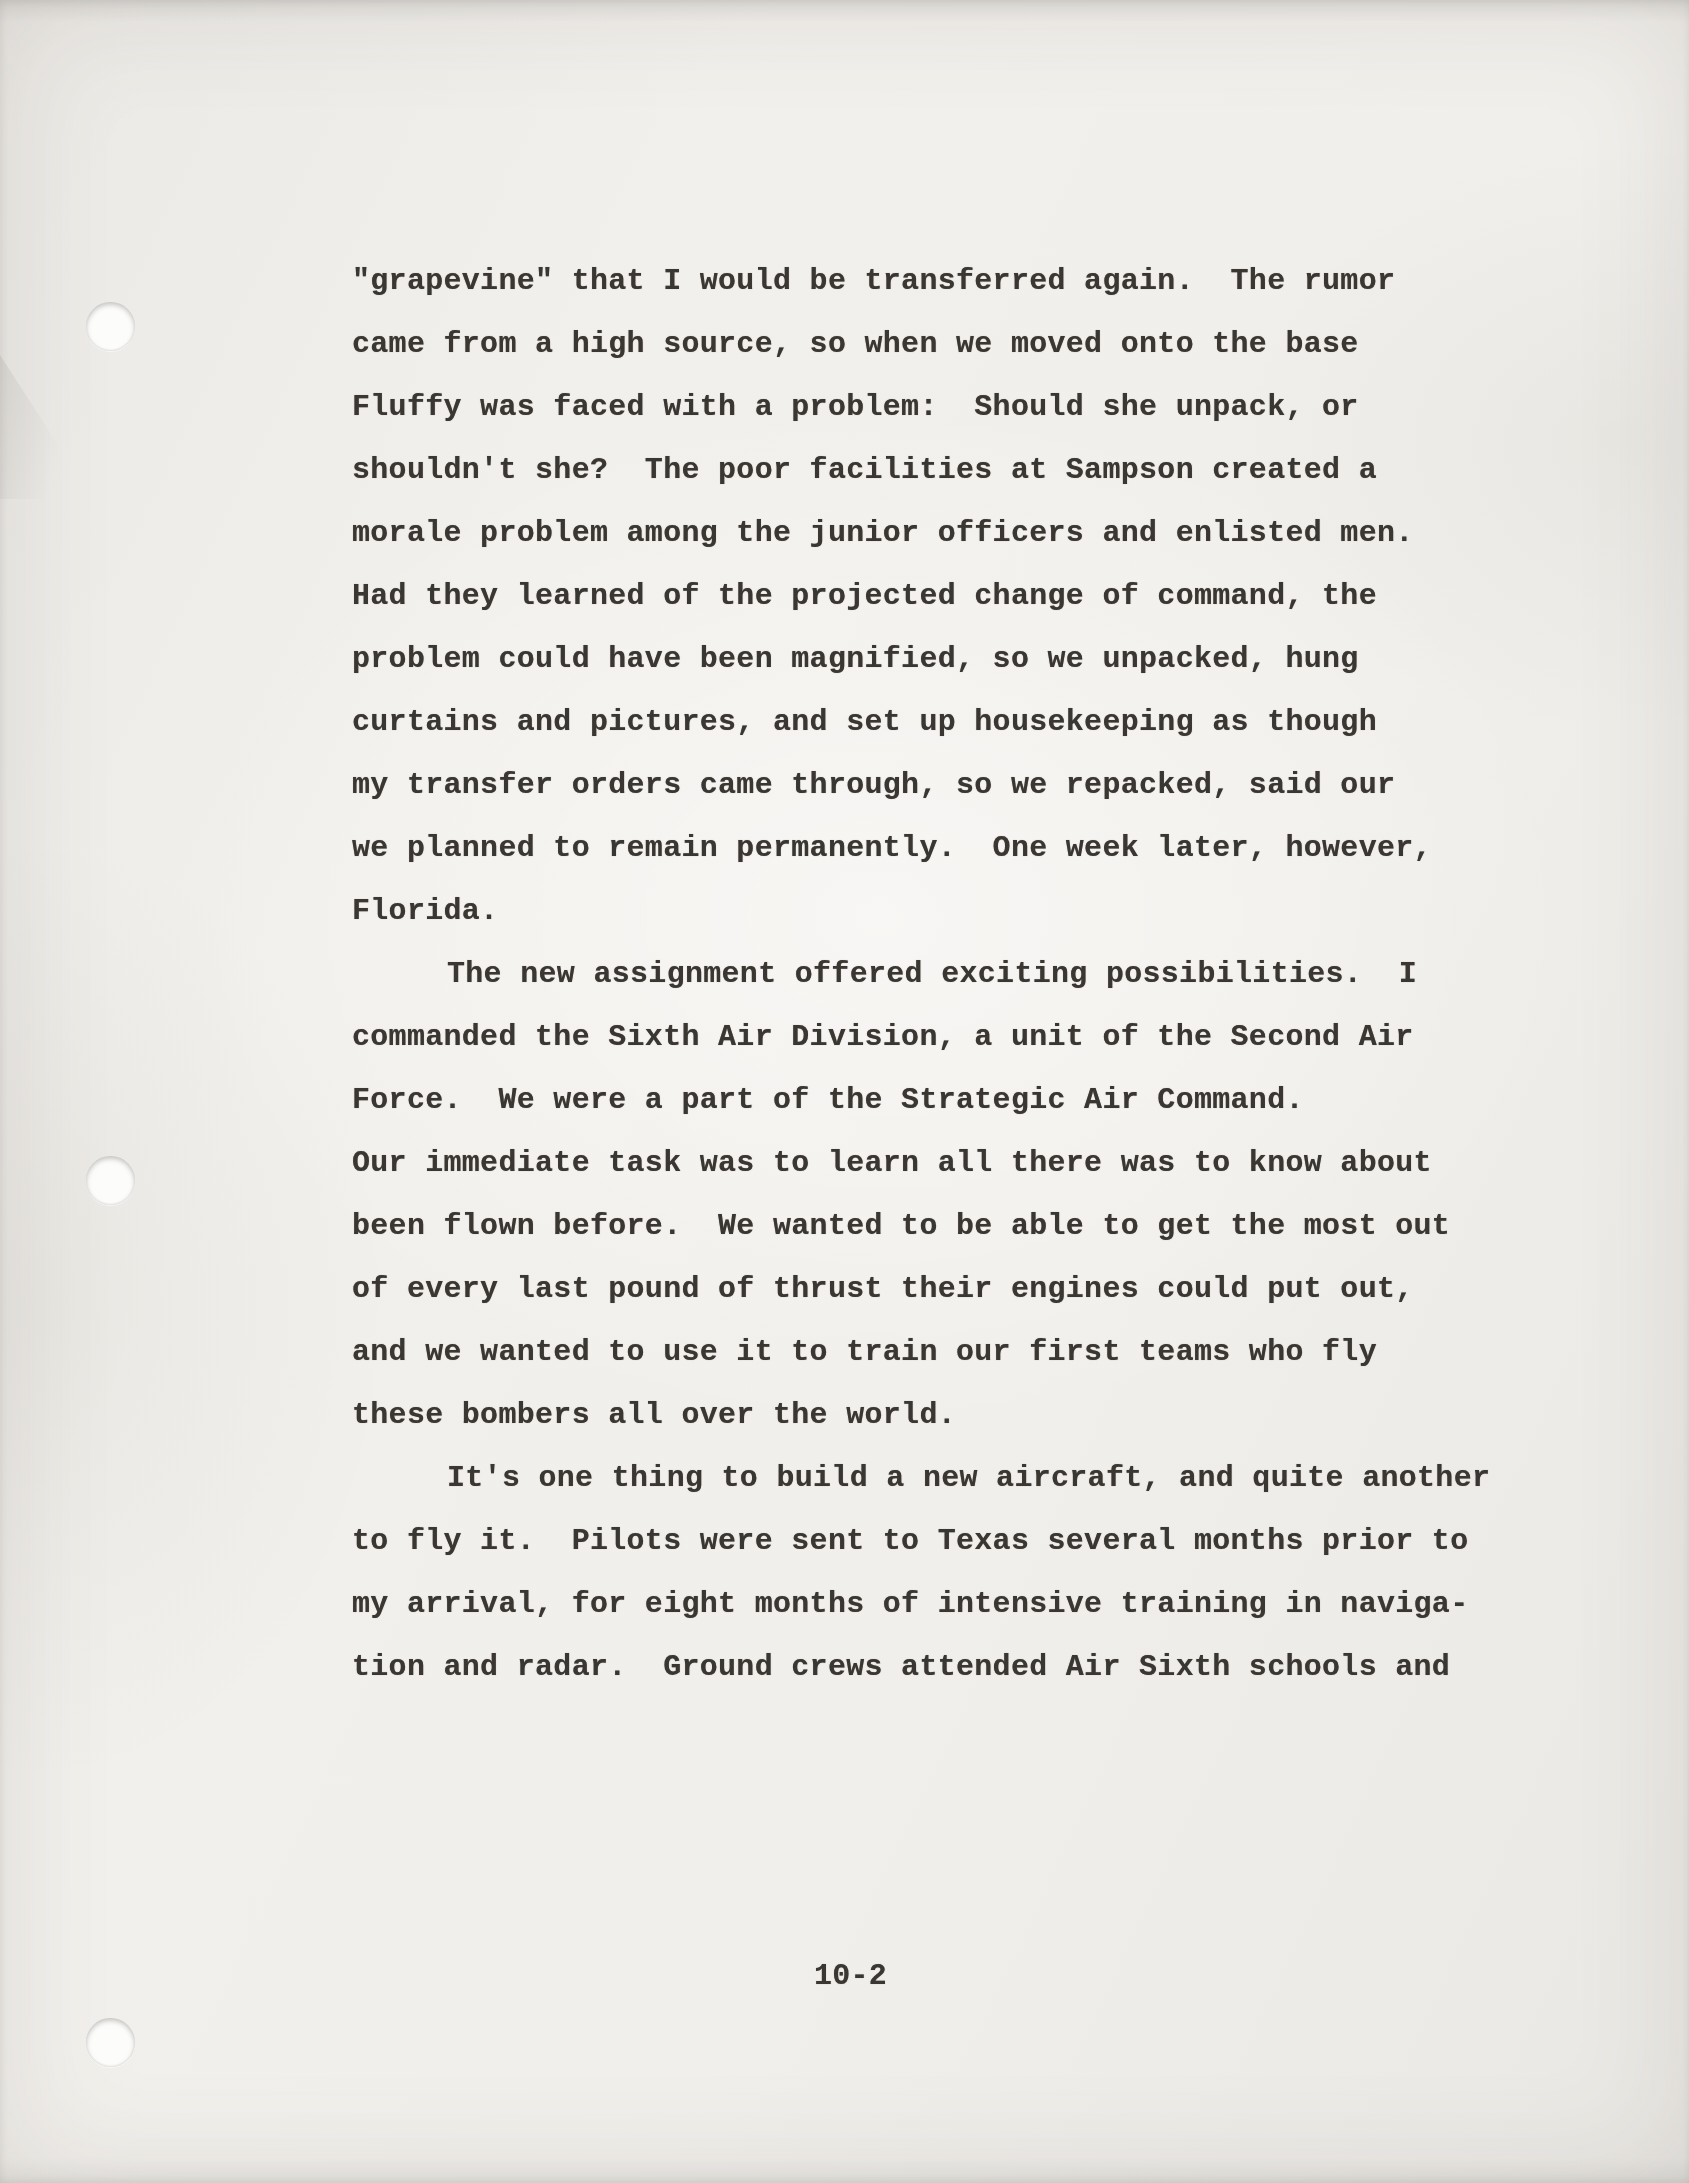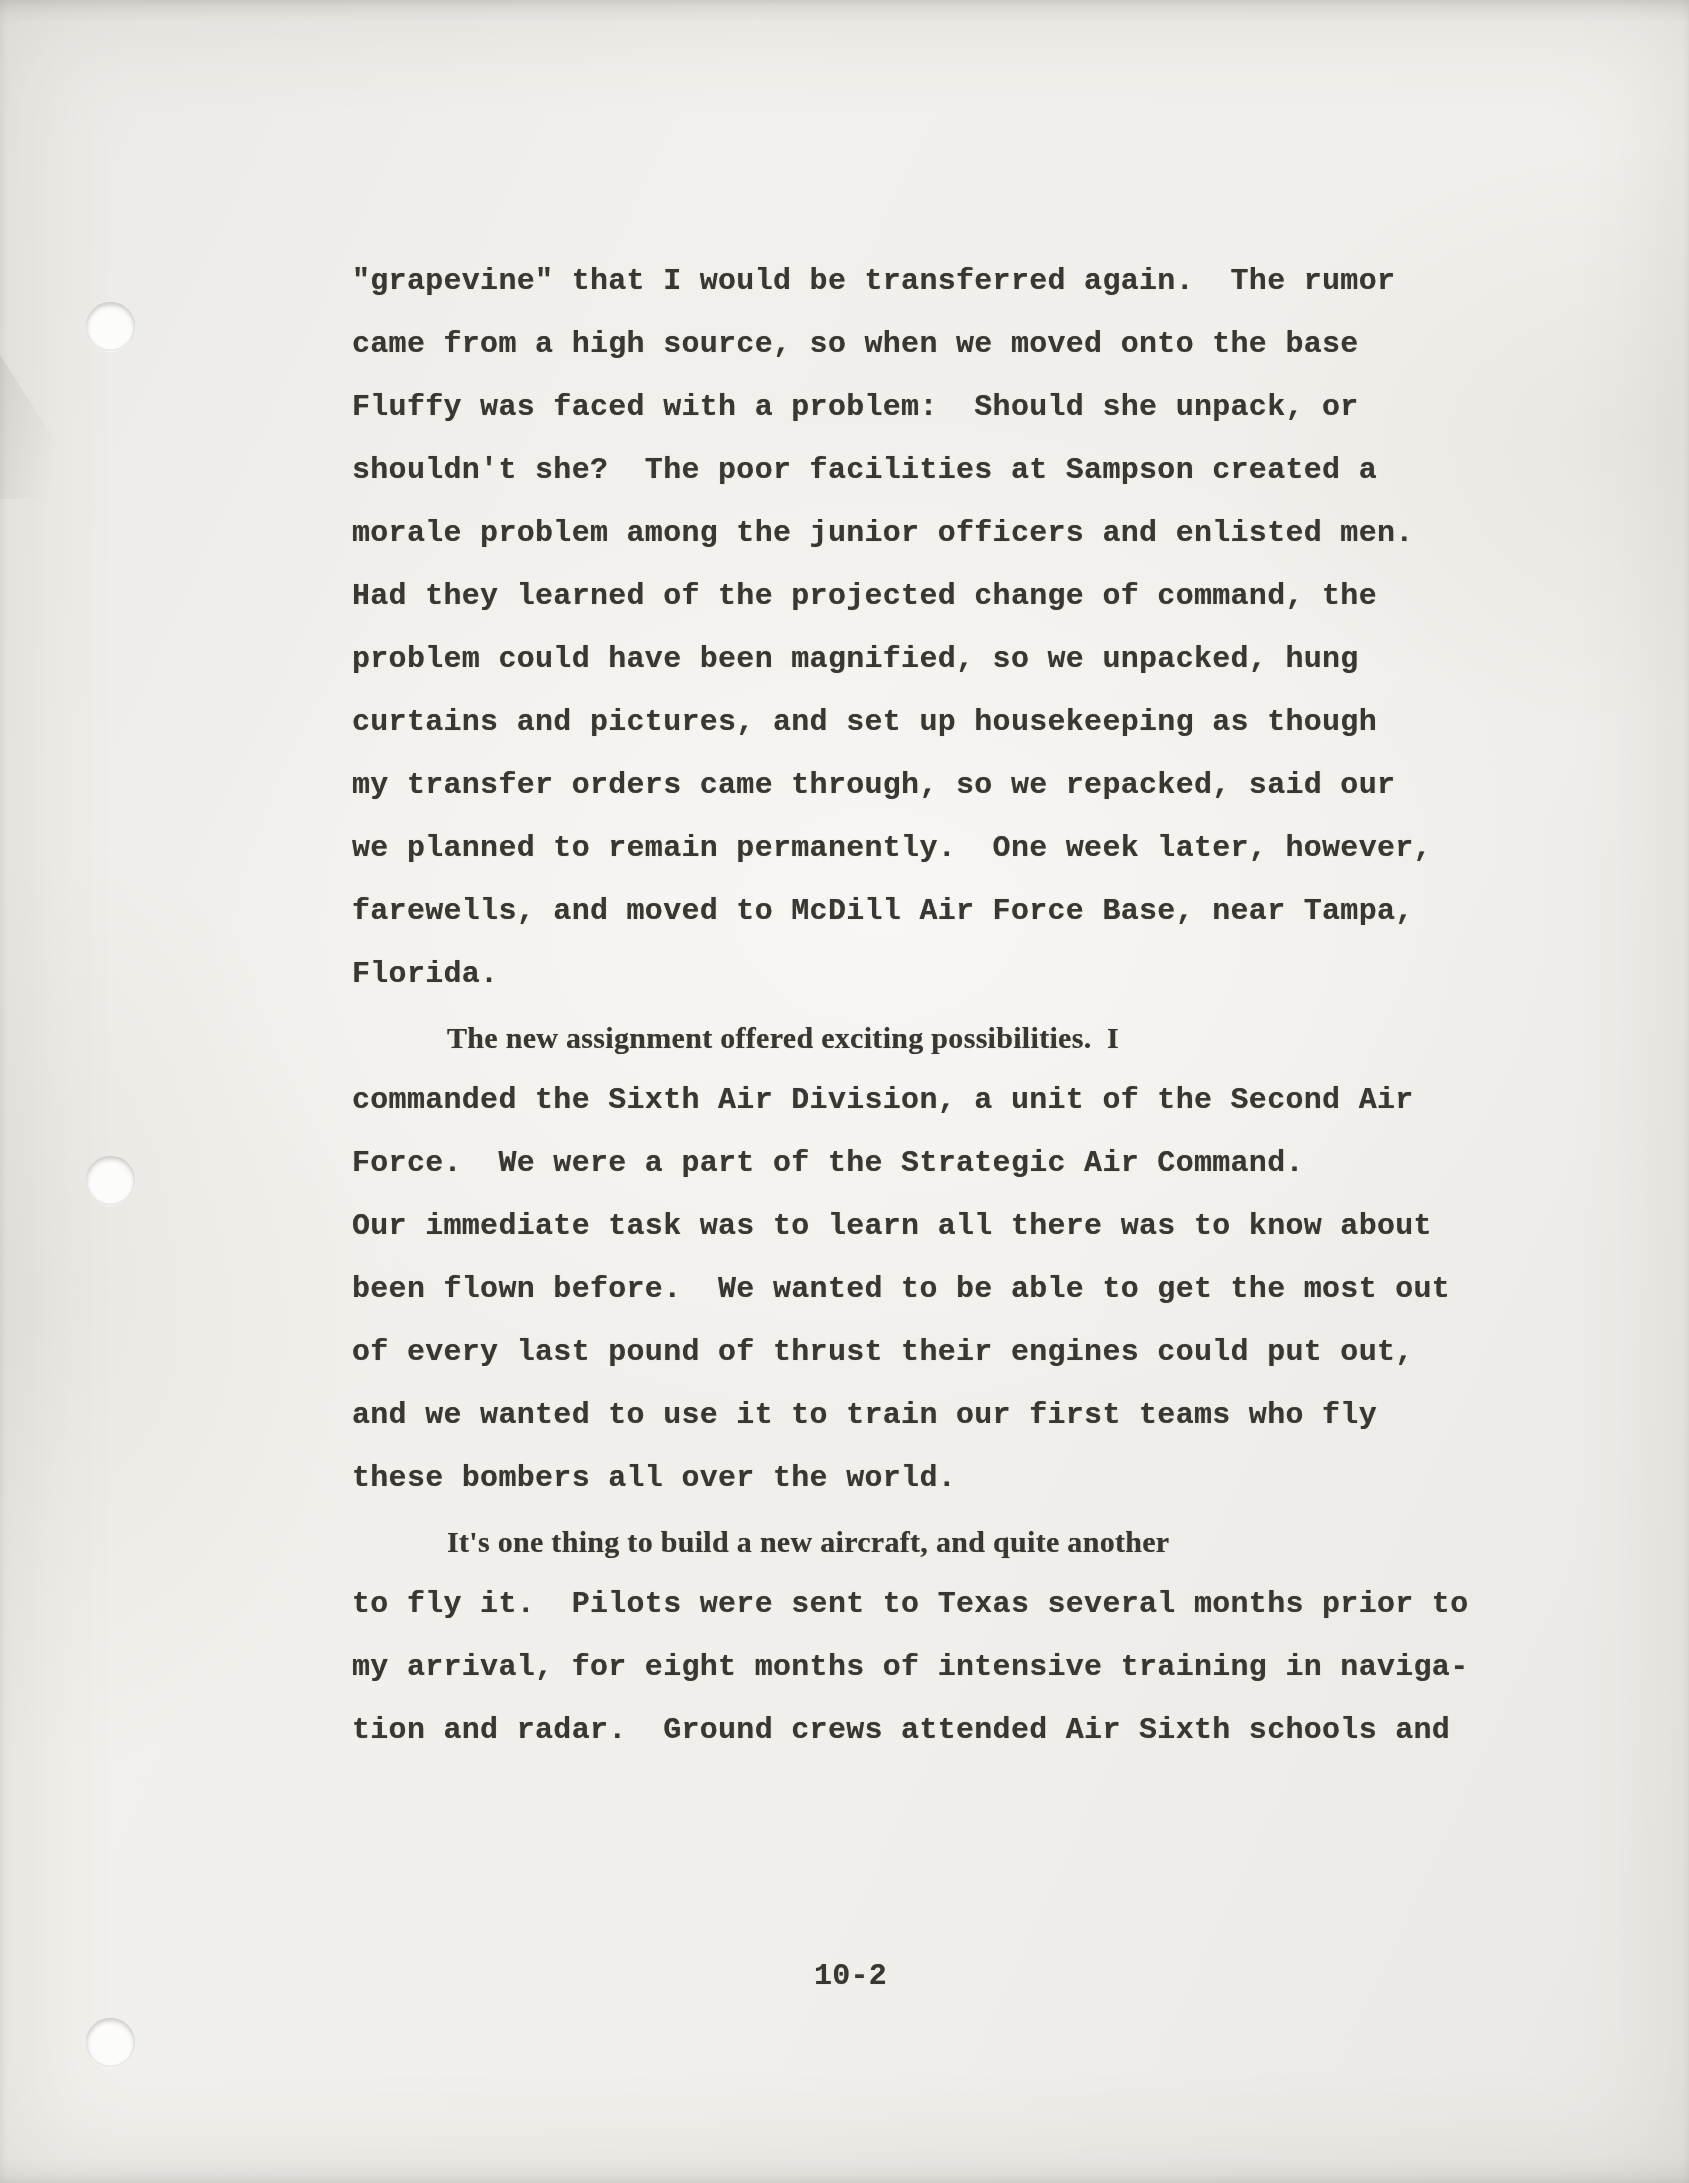--- a/index.html
+++ b/index.html
@@ -64,21 +64,20 @@
     font-size: 30px;
     line-height: 63px;
     height: 63px;
     color: #3a3632;
     font-weight: 700;
     letter-spacing: 0.3px;
     text-shadow: 0 0 0.8px rgba(58,54,50,0.55);
   }
   .line.indent {
     padding-left: 95px;
-    font-family: Liberation Serif, serif;
   }
   .page-number {
     position: absolute;
     top: 1959px;
     left: 11px;
     right: 0;
     text-align: center;
     font-size: 30px;
     font-weight: 700;
     color: #3a3632;
@@ -101,21 +100,20 @@
     <div class="line">"grapevine" that I would be transferred again.  The rumor</div>
     <div class="line">came from a high source, so when we moved onto the base</div>
     <div class="line">Fluffy was faced with a problem:  Should she unpack, or</div>
     <div class="line">shouldn't she?  The poor facilities at Sampson created a</div>
     <div class="line">morale problem among the junior officers and enlisted men.</div>
     <div class="line">Had they learned of the projected change of command, the</div>
     <div class="line">problem could have been magnified, so we unpacked, hung</div>
     <div class="line">curtains and pictures, and set up housekeeping as though</div>
     <div class="line">my transfer orders came through, so we repacked, said our</div>
     <div class="line">we planned to remain permanently.  One week later, however,</div>
-    <div class="line">farewells, and moved to McDill Air Force Base, near Tampa,</div>
     <div class="line">Florida.</div>
     <div class="line indent">The new assignment offered exciting possibilities.  I</div>
     <div class="line">commanded the Sixth Air Division, a unit of the Second Air</div>
     <div class="line">Force.  We were a part of the Strategic Air Command.</div>
     <div class="line">Our immediate task was to learn all there was to know about</div>
     <div class="line">been flown before.  We wanted to be able to get the most out</div>
     <div class="line">of every last pound of thrust their engines could put out,</div>
     <div class="line">and we wanted to use it to train our first teams who fly</div>
     <div class="line">these bombers all over the world.</div>
     <div class="line indent">It's one thing to build a new aircraft, and quite another</div>

